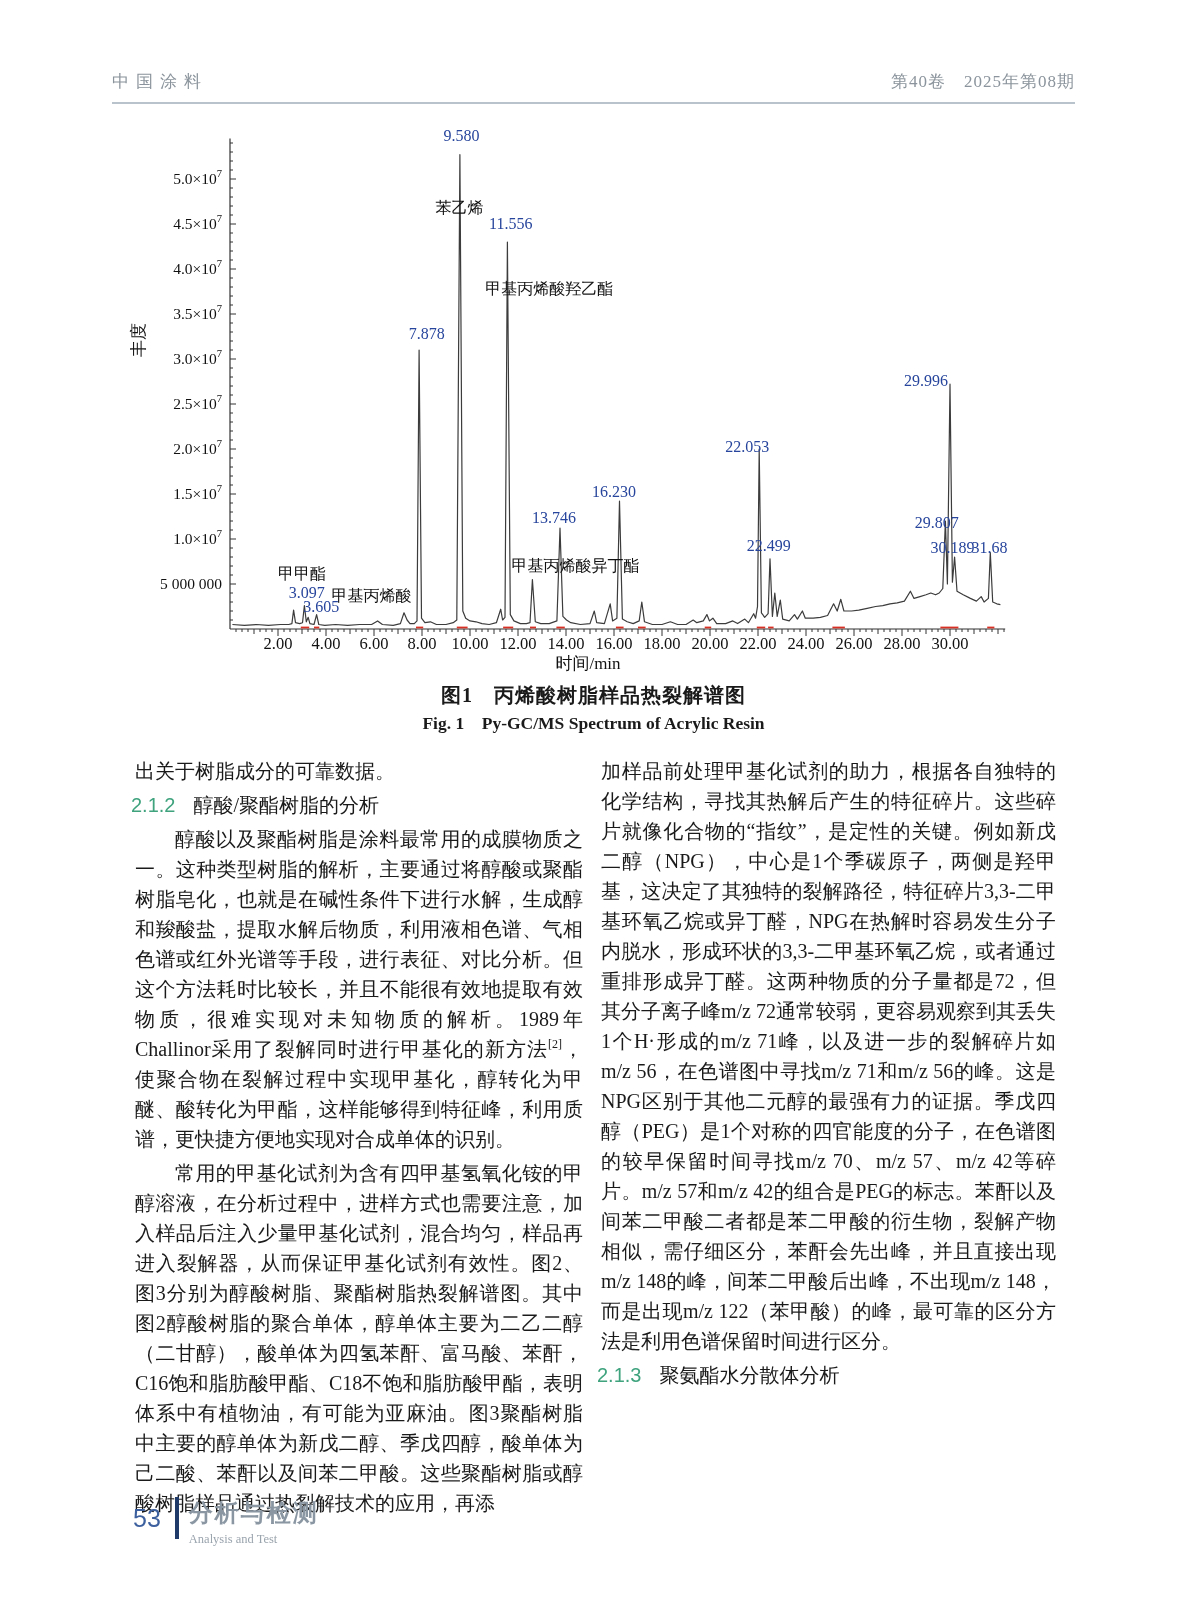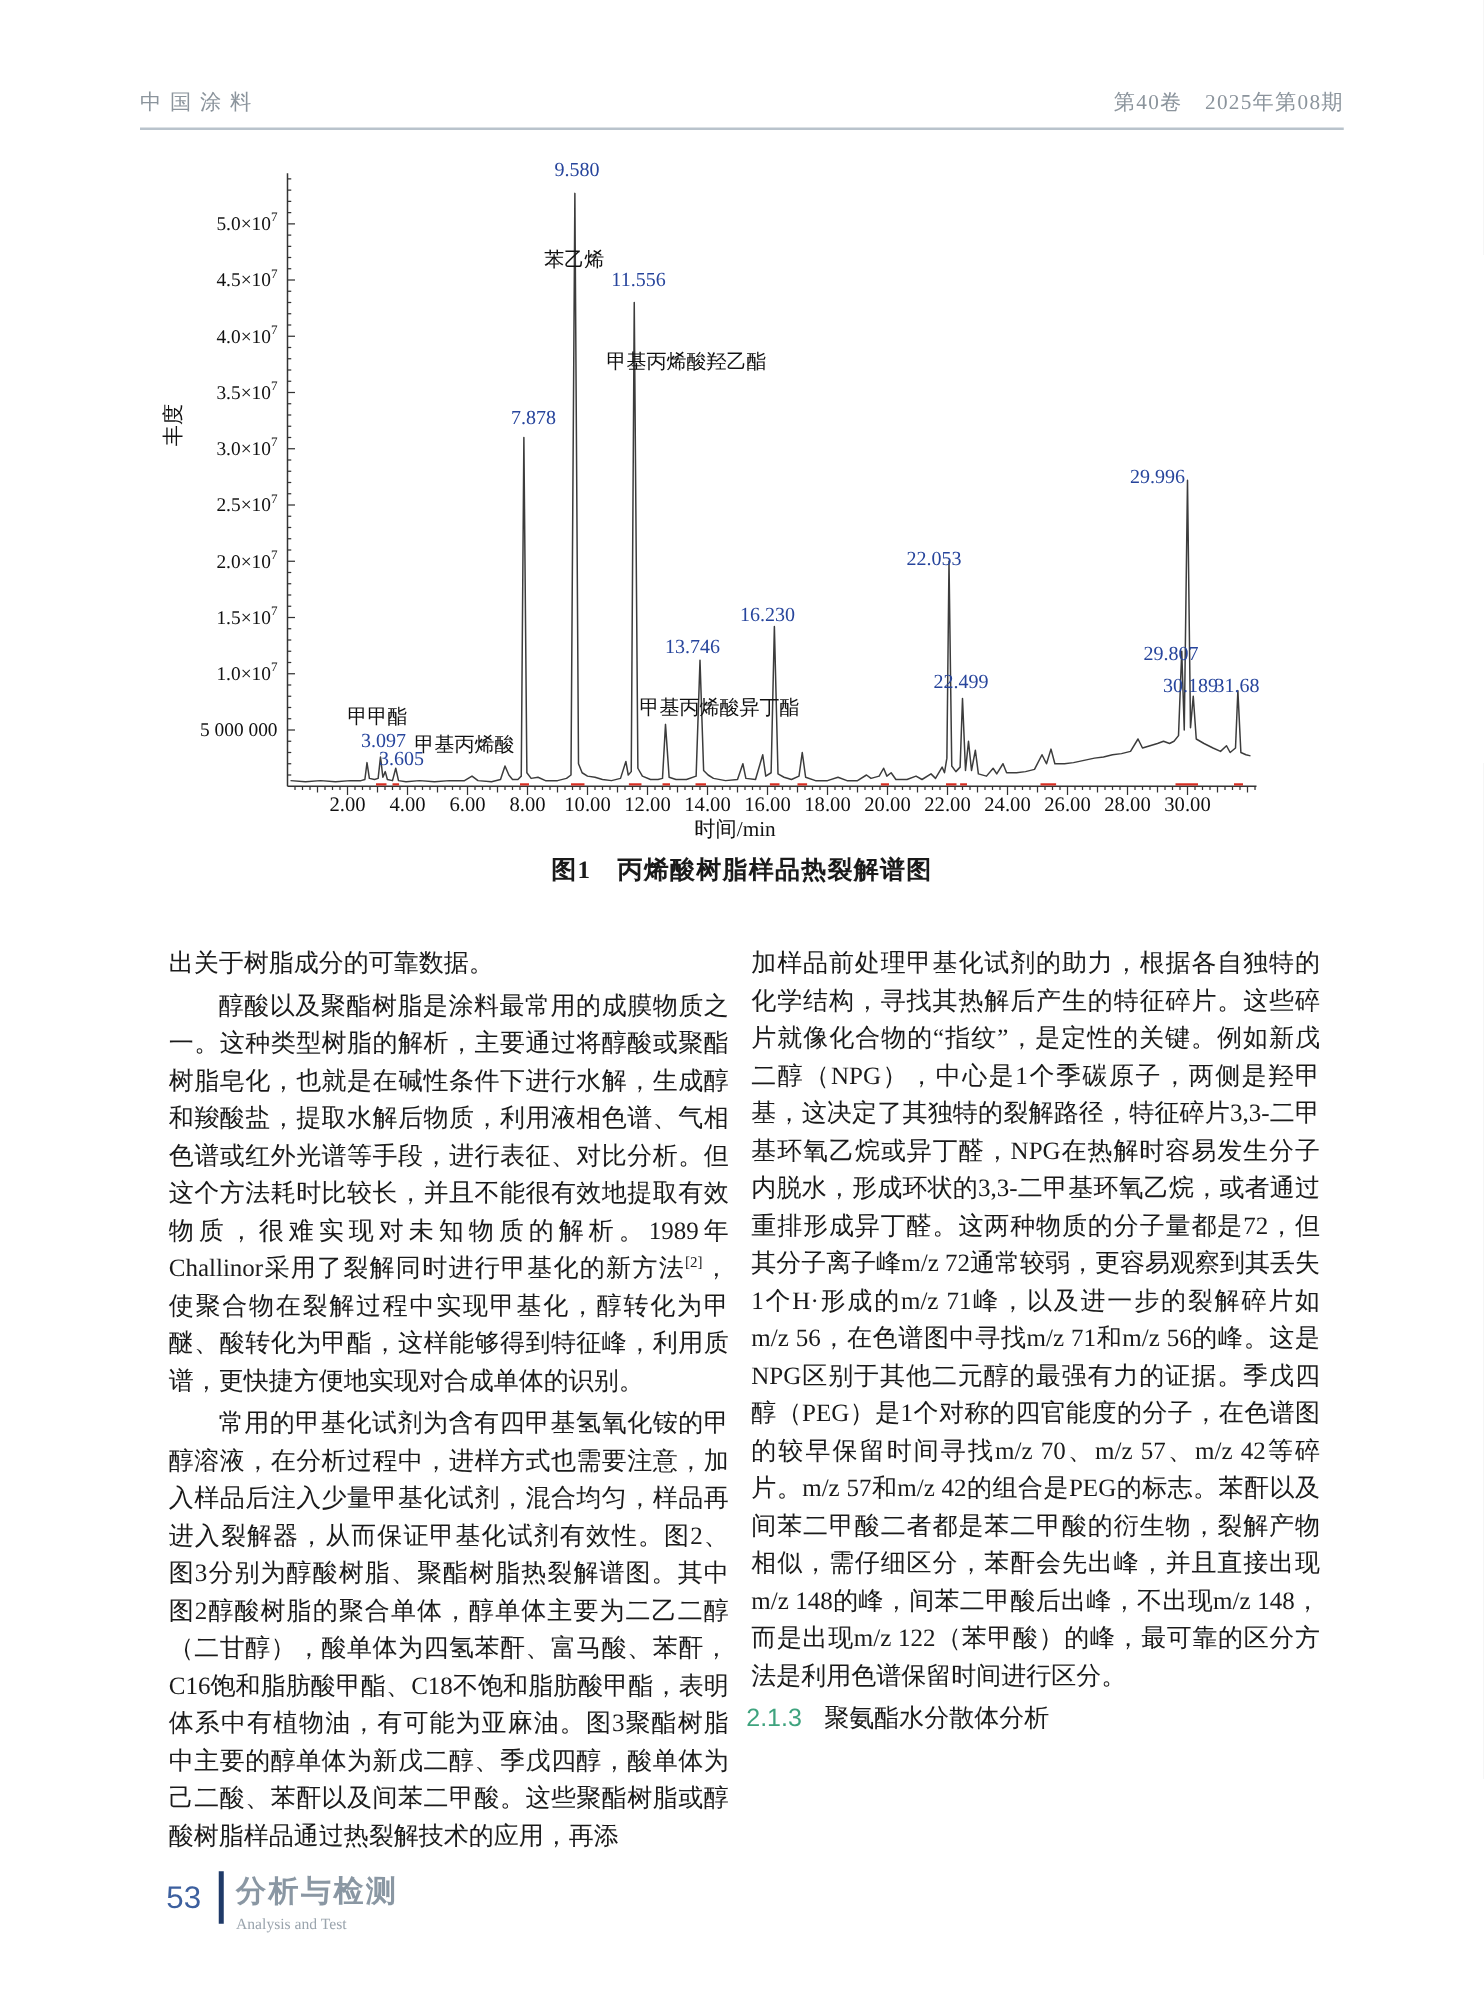--- a/index.html
+++ b/index.html
@@ -290,23 +290,25 @@
         <text x="201.2" y="489.9" text-anchor="middle" font-size="16" fill="#27459c">3.605</text>
         <text x="339.44" y="91.19999999999999" text-anchor="middle" font-size="16" fill="#111">苯乙烯</text>
         <text x="429.20000000000005" y="172.2" text-anchor="middle" font-size="16" fill="#111">甲基丙烯酸羟乙酯</text>
         <text x="455.6" y="449.4" text-anchor="middle" font-size="16" fill="#111">甲基丙烯酸异丁酯</text>
         <text x="182" y="456.6" text-anchor="middle" font-size="16" fill="#111">甲甲酯</text>
         <text x="251.60000000000002" y="479.1" text-anchor="middle" font-size="16" fill="#111">甲基丙烯酸</text>
       </svg>
   </div>
 
   <div class="caption caption-zh">图1　丙烯酸树脂样品热裂解谱图</div>
+  <div class="caption caption-en">Fig. 1　Py-GC/MS Spectrum of Acrylic Resin</div>
 
   <div class="col col-left">
     <p>出关于树脂成分的可靠数据。</p>
+    <h3 class="sec"><span class="num">2.1.2</span><span class="gap"></span><span>醇酸/聚酯树脂的分析</span></h3>
     <p class="indent"><span>醇酸以及聚酯树脂是涂料最常用的成膜物质之一。这种类型树脂的解析，主要通过将醇酸或聚酯树脂皂化，也就是在碱性条件下进行水解，生成醇和羧酸盐，提取水解后物质，利用液相色谱、气相色谱或红外光谱等手段，进行表征、对比分析。但这个方法耗时比较长，并且不能很有效地提取有效物质，很难实现对未知物质的解析。1989年Challinor采用了裂解同时进行甲基化的新方法</span><sup>[2]</sup><span>，使聚合物在裂解过程中实现甲基化，醇转化为甲醚、酸转化为甲酯，这样能够得到特征峰，利用质谱，更快捷方便地实现对合成单体的识别。</span></p>
     <p class="indent">常用的甲基化试剂为含有四甲基氢氧化铵的甲醇溶液，在分析过程中，进样方式也需要注意，加入样品后注入少量甲基化试剂，混合均匀，样品再进入裂解器，从而保证甲基化试剂有效性。图2、图3分别为醇酸树脂、聚酯树脂热裂解谱图。其中图2醇酸树脂的聚合单体，醇单体主要为二乙二醇（二甘醇），酸单体为四氢苯酐、富马酸、苯酐，C16饱和脂肪酸甲酯、C18不饱和脂肪酸甲酯，表明体系中有植物油，有可能为亚麻油。图3聚酯树脂中主要的醇单体为新戊二醇、季戊四醇，酸单体为己二酸、苯酐以及间苯二甲酸。这些聚酯树脂或醇酸树脂样品通过热裂解技术的应用，再添</p>
   </div>
 
   <div class="col col-right">
     <p>加样品前处理甲基化试剂的助力，根据各自独特的化学结构，寻找其热解后产生的特征碎片。这些碎片就像化合物的“指纹”，是定性的关键。例如新戊二醇（NPG），中心是1个季碳原子，两侧是羟甲基，这决定了其独特的裂解路径，特征碎片3,3-二甲基环氧乙烷或异丁醛，NPG在热解时容易发生分子内脱水，形成环状的3,3-二甲基环氧乙烷，或者通过重排形成异丁醛。这两种物质的分子量都是72，但其分子离子峰m/z 72通常较弱，更容易观察到其丢失1个H·形成的m/z 71峰，以及进一步的裂解碎片如m/z 56，在色谱图中寻找m/z 71和m/z 56的峰。这是NPG区别于其他二元醇的最强有力的证据。季戊四醇（PEG）是1个对称的四官能度的分子，在色谱图的较早保留时间寻找m/z 70、m/z 57、m/z 42等碎片。m/z 57和m/z 42的组合是PEG的标志。苯酐以及间苯二甲酸二者都是苯二甲酸的衍生物，裂解产物相似，需仔细区分，苯酐会先出峰，并且直接出现m/z 148的峰，间苯二甲酸后出峰，不出现m/z 148，而是出现m/z 122（苯甲酸）的峰，最可靠的区分方法是利用色谱保留时间进行区分。</p>
     <h3 class="sec"><span class="num">2.1.3</span><span class="gap"></span><span>聚氨酯水分散体分析</span></h3>
   </div>
 
   <div class="footer">

